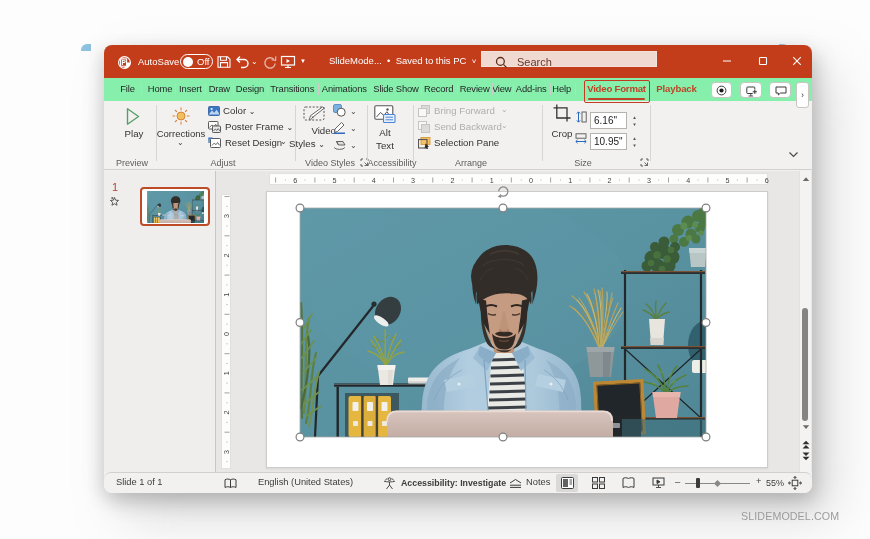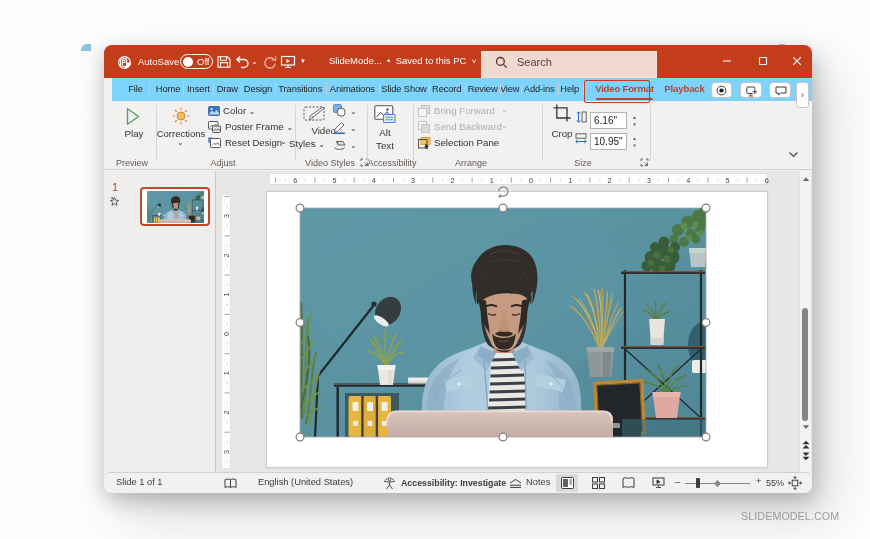--- a/index.html
+++ b/index.html
@@ -8,21 +8,21 @@
   #win {
     position:absolute; left:81px; top:45px; width:708px; height:448px;
     border-radius:8px; overflow:hidden; background:#f3f1f0;
     box-shadow: 5px 9px 20px rgba(110,110,110,.33), 20px 24px 52px rgba(130,130,130,.27), -6px 4px 16px rgba(130,130,130,.15);
     margin-left: 23px;
   }
   
   #titlebar { position:absolute; left:0; top:0; width:708px; height:33px; background:#c33d1b; }
   .tb { position:absolute; color:#fff; }
   
-  #tabrow { position:absolute; left:8px; top:33px; width:744px; height:23px; background:#7dd3fc; }
+  #tabrow { position:absolute; left:0; top:33px; width:744px; height:23px; background:#86efac; }
   .tab { position:absolute; top:0; height:22px; line-height:22px; font-size:9.4px; color:#262626; padding:0; white-space:nowrap; letter-spacing:-0.15px; }
   .tsep { position:absolute; top:5px; height:12px; width:1px; background:#cfcdcb; }
   
   #ribbon { position:absolute; left:0; top:56px; width:708px; height:69px; background:#f3f1f0; border-bottom:1px solid #d2cfcd; }
   .gsep { position:absolute; top:4px; height:56px; width:1px; background:#d8d5d3; }
   .glabel { position:absolute; top:57px; font-size:9px; color:#5f5b58; width:120px; text-align:center; }
   .rlabel { font-size:9.7px; color:#333; }
   
   #main { position:absolute; left:0; top:126px; width:708px; height:301px; background:#e9e7e5; }
   #thumbpanel { position:absolute; left:0; top:0; width:112px; height:301px; background:#f0eeec; border-right:1px solid #c9c6c4; }
@@ -363,21 +363,21 @@
 
       <svg class="tb" style="left:176px;top:9px" width="16" height="16" viewBox="0 0 16 16" fill="none" stroke="#fff" stroke-width="1.2">
         <rect x="1.5" y="2.5" width="13" height="8.5"></rect>
         <path d="M6.5 5 l3.5 2 l-3.5 2 z" fill="#fff" stroke="none"></path>
         <path d="M8 11 v2.5 M5 13.5 h6"></path>
       </svg>
       <div class="tb" style="left:196px;top:13px;font-size:6px">▼</div>
 
       <div class="tb" style="left:225px;top:10px;font-size:9.5px;white-space:nowrap;">SlideMode... &nbsp;•&nbsp; Saved to this PC&nbsp; <span style="font-size:8px">˅</span></div>
 
-      <div class="tb" style="left:377px;top:6px;width:176px;height:27px;background:#efd9d1;border:1px solid #f3e2db;border-radius:0;">
+      <div class="tb" style="left:377px;top:6px;width:176px;height:16px;background:#efd9d1;border:1px solid #f3e2db;border-radius:0;">
         <svg style="position:absolute;left:13px;top:4px" width="13" height="13" viewBox="0 0 13 13" fill="none" stroke="#5a2d1a" stroke-width="1.3">
           <circle cx="5.4" cy="5.4" r="3.9"></circle>
           <path d="M8.4 8.4 L11.6 11.6"></path>
         </svg>
         <div style="position:absolute;left:35px;top:4px;font-size:11px;color:#68382a">Search</div>
       </div>
 
       <svg class="tb" style="left:616px;top:9px" width="14" height="14" viewBox="0 0 14 14" stroke="#fff" stroke-width="1.1">
           <path d="M3 7 h8"></path>
         </svg>

